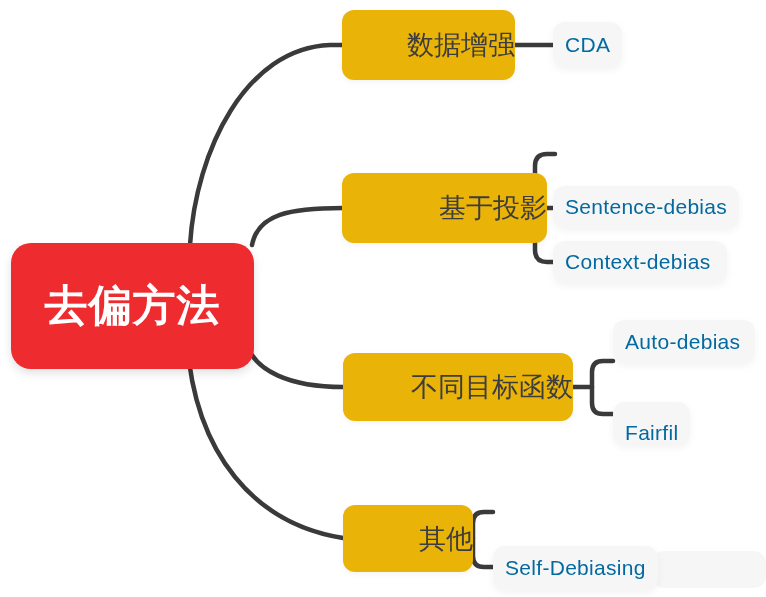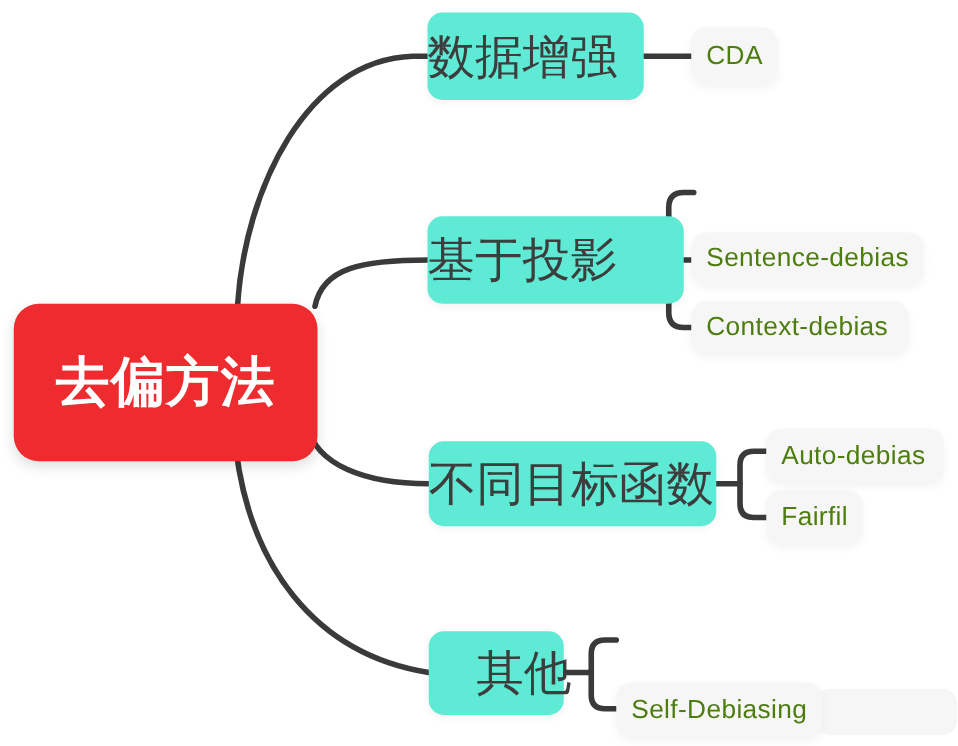--- a/index.html
+++ b/index.html
@@ -39,30 +39,30 @@
     background: #ee2b2e;
     color: #ffffff;
     font-size: 43px;
     font-weight: 700;
     border-radius: 20px;
     justify-content: center;
     box-shadow: 0 4px 10px rgba(0,0,0,0.12);
     letter-spacing: 1px;
   }
   .branch-node {
-    background: #5eead4;
+    background: #eab308;
     color: #3d3d3d;
-    font-size: 38px;
+    font-size: 27px;
     border-radius: 12px;
-    justify-content: flex-start;
+    justify-content: flex-end;
     box-shadow: 0 2px 6px rgba(0,0,0,0.05);
   }
   .child-node {
     background: #f6f6f6;
-    color: #4d7c0f;
+    color: #0369a1;
     font-size: 21px;
     border-radius: 12px;
     padding: 0 12px;
     letter-spacing: 0.3px;
     box-shadow: 0 3px 8px rgba(0,0,0,0.05);
   }
   .faint-artifact {
     position: absolute;
     background: rgba(0,0,0,0.035);
     border-radius: 12px;
@@ -106,27 +106,27 @@
   <div class="node child-node" style="left:553px; top:186px; min-width:185px; height:42px;">
     <span>Sentence-debias</span>
   </div>
   <div class="node child-node" style="left:553px; top:241px; min-width:174px; height:42px;">
     <span>Context-debias</span>
   </div>
 
   <div class="node branch-node" style="left:343px; top:353px; width:230px; height:68px;font-family:Liberation Mono, monospace;">
     <span>不同目标函数</span>
   </div>
-  <div class="node child-node" style="left:613px; top:343px; min-width:142px; height:43px;">
+  <div class="node child-node" style="left:613px; top:320px; min-width:142px; height:43px;">
     <span>Auto-debias</span>
   </div>
-  <div class="node child-node" style="left:613px; top:392px; min-width:75px; height:43px;">
+  <div class="node child-node" style="left:613px; top:402px; min-width:75px; height:43px;align-items:flex-end;">
     <span>Fairfil</span>
   </div>
 
-  <div class="node branch-node" style="left:343px; top:505px; width:108px; height:67px;padding-left:38px;">
+  <div class="node branch-node" style="left:343px; top:505px; width:130px; height:67px;padding-left:38px;">
     <span>其他</span>
   </div>
   <div class="node child-node" style="left:493px; top:546px; min-width:165px; height:44px;text-align:center;">
     <span>Self-Debiasing</span>
   </div>
 
 </div>
 
 </body></html>

